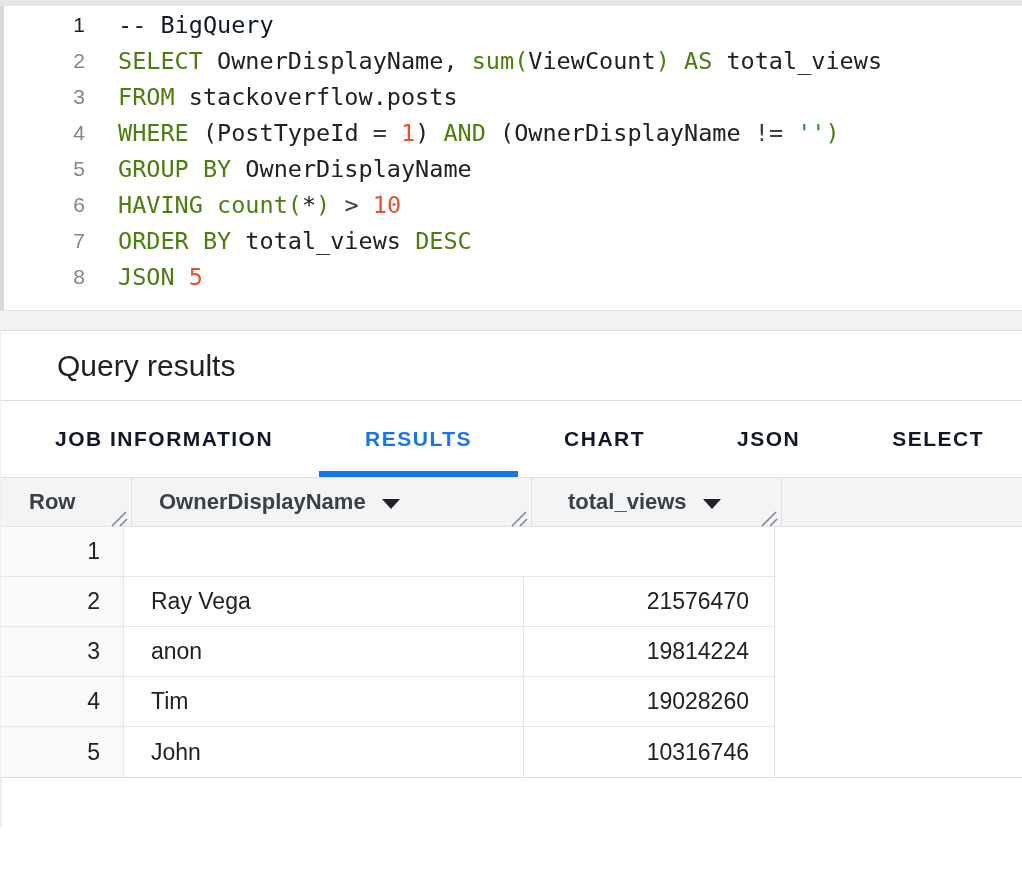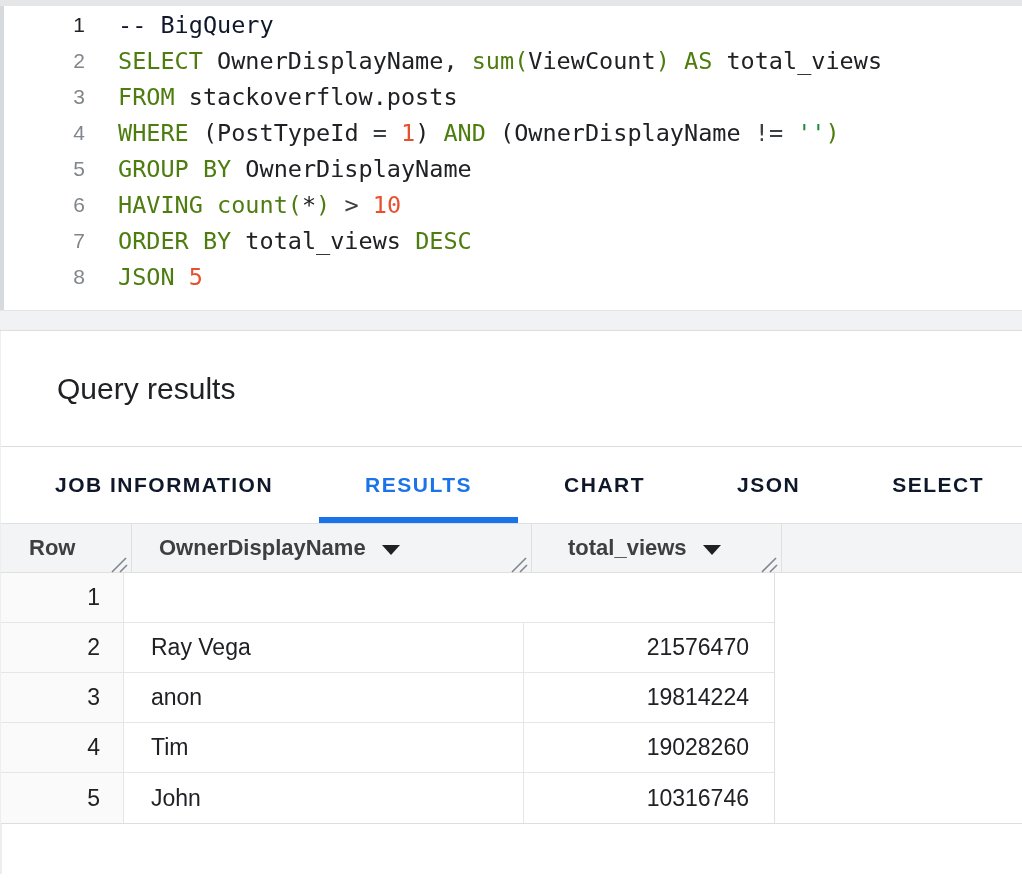--- a/index.html
+++ b/index.html
@@ -13,21 +13,21 @@
   .gutter { width:81px; text-align:right; font-size:21px; color:#80868b;
             font-family:"Liberation Sans", sans-serif; flex:0 0 81px; }
   .gutter.active { color:#202124; }
   .code { margin-left:33px; font-family:"DejaVu Sans Mono", monospace; font-size:23.5px; }
 
   
   .band { height:21px; background:#f1f2f3; border-top:1px solid #e4e5e7; border-bottom:1px solid #dcdee0; }
 
   
   .lower { border-left:1px solid #eceef0; }
-  .results-header { height:116px; display:flex; align-items:center; padding-left:56px;
+  .results-header { height:70px; display:flex; align-items:center; padding-left:56px;
                     border-bottom:1px solid #dadce0; background:#fff; }
   .results-title { font-size:30px; color:#202124; font-weight:400; }
 
   
   .tabbar { height:76px; display:flex; align-items:stretch; padding-left:8px; background:#fff; overflow:hidden; }
   .tab { display:flex; align-items:center; padding:0 46px; font-size:21px; font-weight:bold;
          letter-spacing:1.5px; color:#0f172a; cursor:pointer; white-space:nowrap; }
   .tab.active { color:var(--accent); box-shadow:inset 0 -6px 0 var(--accent); }
 
   

